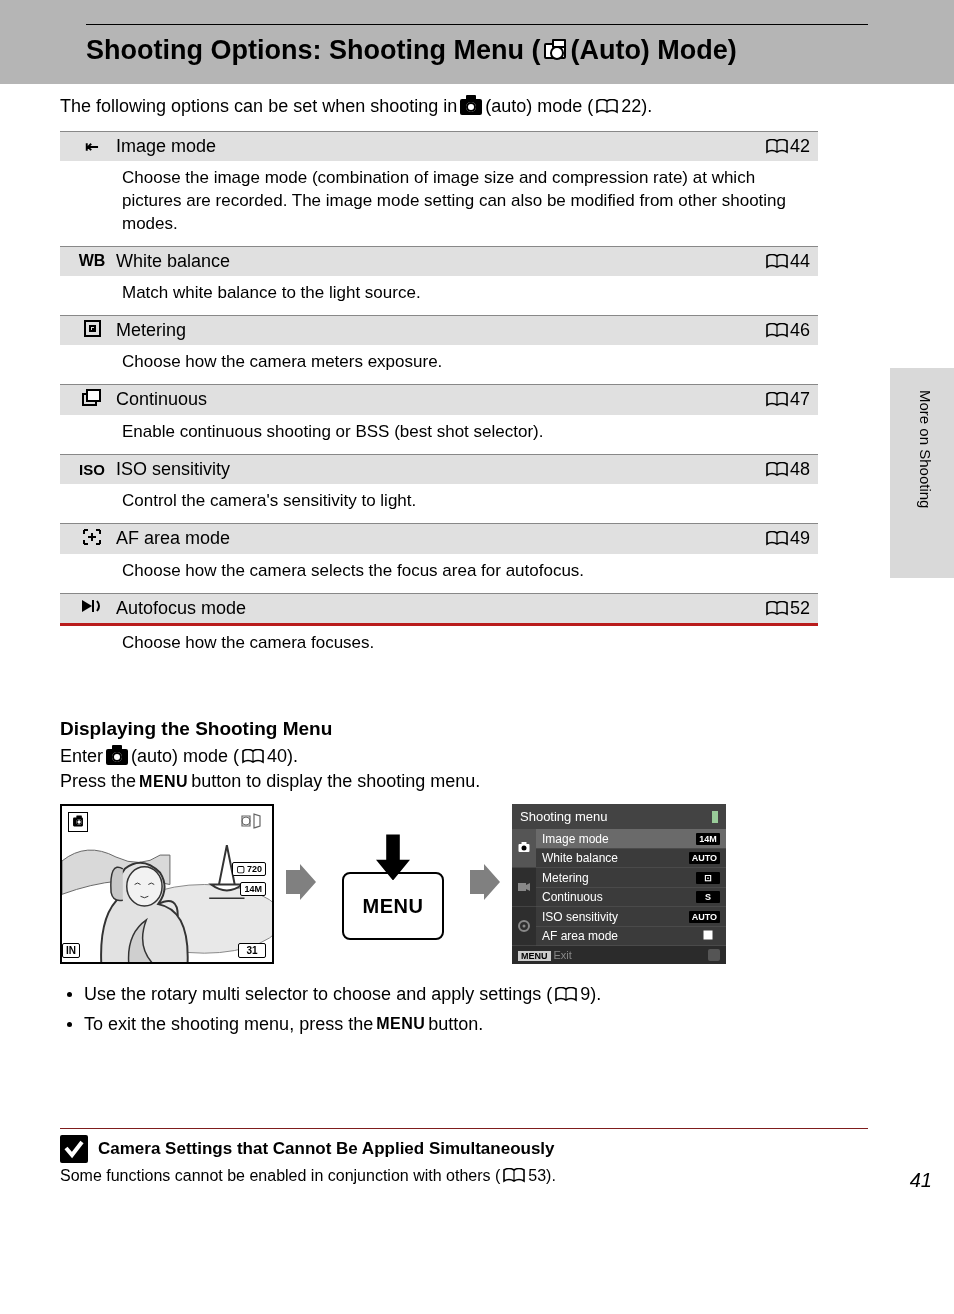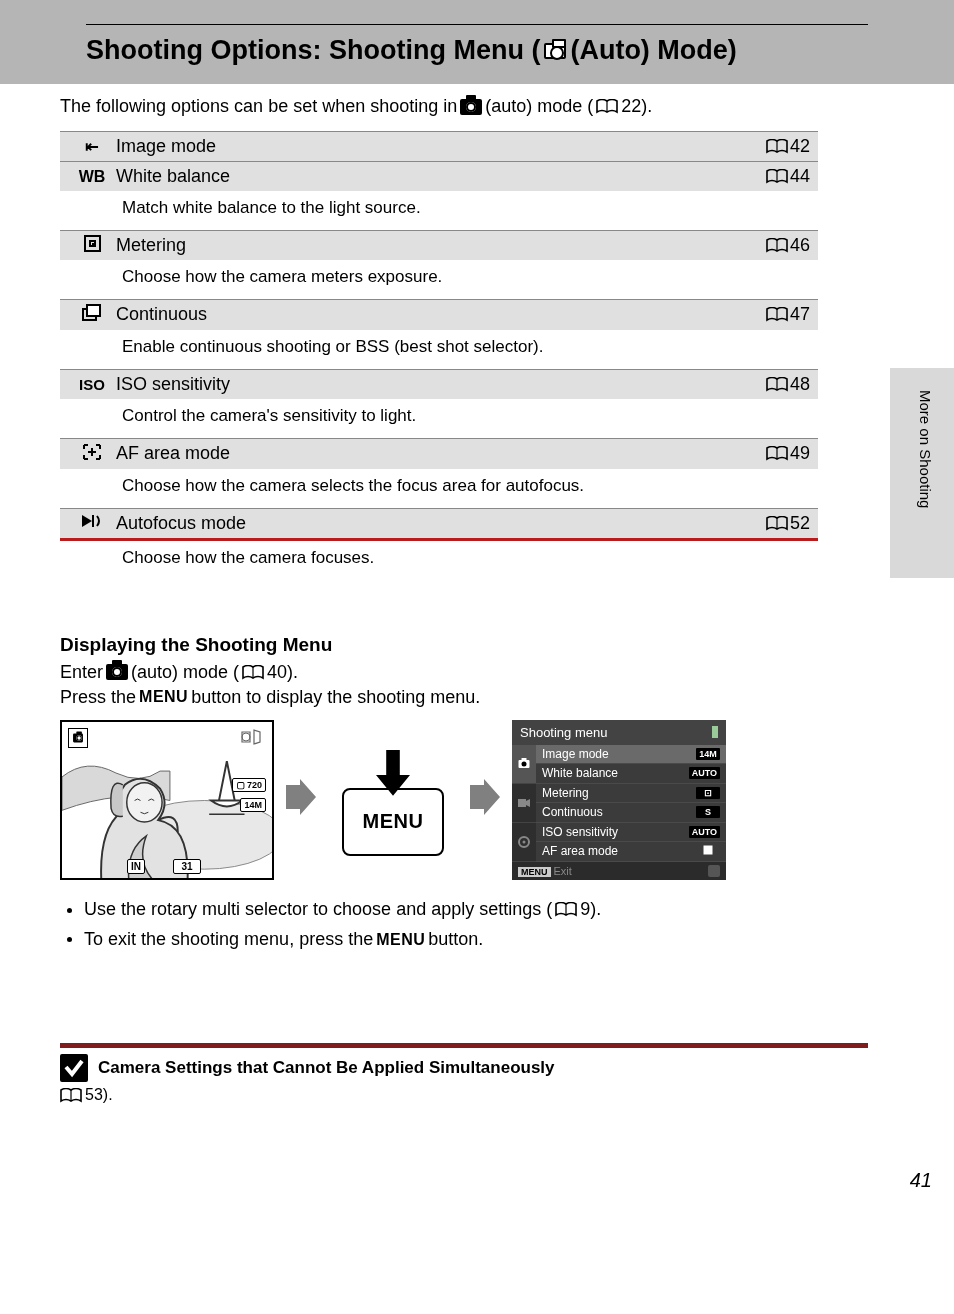--- a/index.html
+++ b/index.html
@@ -162,21 +162,21 @@
   ul.bullets {
     padding-left: 24px;
     font-size: 18px;
     line-height: 1.5;
   }
   ul.bullets li { margin-bottom: 2px;}
   ul.bullets li .inline { display:inline-flex; align-items:center; gap:3px; vertical-align:middle; flex-wrap:wrap;}
 
   .note-block {
     margin-top: 90px;
-    border-top: 5px solid #7f1d1d;
+    border-top: 1px solid #7f1d1d;
     padding-top: 6px;
   }
   .note-head {
     display:flex; align-items:center; gap:10px;
     font-weight: bold; font-size: 17px; margin-bottom:4px;
   }
   .note-icon {
     width: 28px; height: 28px;
     background: #000; color:#fff;
     display:flex; align-items:center; justify-content:center;
@@ -237,21 +237,21 @@
 
   
   .screen-ill .mode-badge {
     position:absolute; top:6px; left:6px;
     width:20px; height:20px; background:#fff; border:1.5px solid #000;
     display:flex;align-items:center;justify-content:center;
   }
   .screen-ill .mode-badge .camera-icon{ transform:scale(0.55); transform-origin:center;}
   .screen-ill .bottom-badges{
     position:absolute; bottom:4px; left:0; right:6px;
-    display:flex; justify-content:center; gap:28px; align-items:center;
+    display:flex; justify-content:space-between; gap:28px; align-items:center;
     font-size:10px; font-weight:bold;
   }
   .screen-ill .badge{ border:1.5px solid #000; border-radius:2px; padding:1px 3px; background:#fff;}
   .screen-ill .landscape-svg{ position:absolute; inset:0; }
   .screen-ill .right-badges{
     position:absolute; right:6px; top:56px; display:flex; flex-direction:column; gap:6px; align-items:flex-end;
   }
   .screen-ill .tiny{ font-size:9px; font-weight:bold;}
   .wrapper { position:relative; width:954px; height:1208px;}
 </style>
@@ -296,20 +296,21 @@
       <span class="ref-col">
         <span class="book-icon">
               <svg width="22" height="15" viewBox="0 0 22 15">
                 <path d="M1 2 Q6 -1 11 2 Q16 -1 21 2 L21 13 Q16 10 11 13 Q6 10 1 13 Z" fill="none" stroke="#000" stroke-width="1.6"></path>
                 <line x1="11" y1="2" x2="11" y2="13" stroke="#000" stroke-width="1.2"></line>
               </svg>
             </span>
         <span>42</span>
       </span>
     </div>
+    <div class="opt-row-body">Choose the image mode (combination of image size and compression rate) at which pictures are recorded. The image mode setting can also be modified from other shooting modes.</div>
 
     <div class="opt-row-head">
       <span class="icon-col">
             <span class="opt-icon" style="font-family:Arial;font-weight:900;">WB</span>
           </span>
       <span class="label-col">White balance</span>
       <span class="ref-col">
         <span class="book-icon">
               <svg width="22" height="15" viewBox="0 0 22 15">
                 <path d="M1 2 Q6 -1 11 2 Q16 -1 21 2 L21 13 Q16 10 11 13 Q6 10 1 13 Z" fill="none" stroke="#000" stroke-width="1.6"></path>
@@ -581,20 +582,21 @@
   <div class="note-block">
     <div class="note-head">
       <span class="note-icon">
         <svg width="22" height="22" viewBox="0 0 22 22">
               <polyline points="3,10 9,17 19,4" fill="none" stroke="#fff" stroke-width="4"></polyline>
             </svg>
       </span>
       <span>Camera Settings that Cannot Be Applied Simultaneously</span>
     </div>
     <div class="note-body">
+      <span>Some functions cannot be enabled in conjunction with others (</span>
       <span class="book-icon">
             <svg width="22" height="15" viewBox="0 0 22 15">
               <path d="M1 2 Q6 -1 11 2 Q16 -1 21 2 L21 13 Q16 10 11 13 Q6 10 1 13 Z" fill="none" stroke="#000" stroke-width="1.6"></path>
               <line x1="11" y1="2" x2="11" y2="13" stroke="#000" stroke-width="1.2"></line>
             </svg>
           </span>
       <span> 53).</span>
     </div>
   </div>
 

